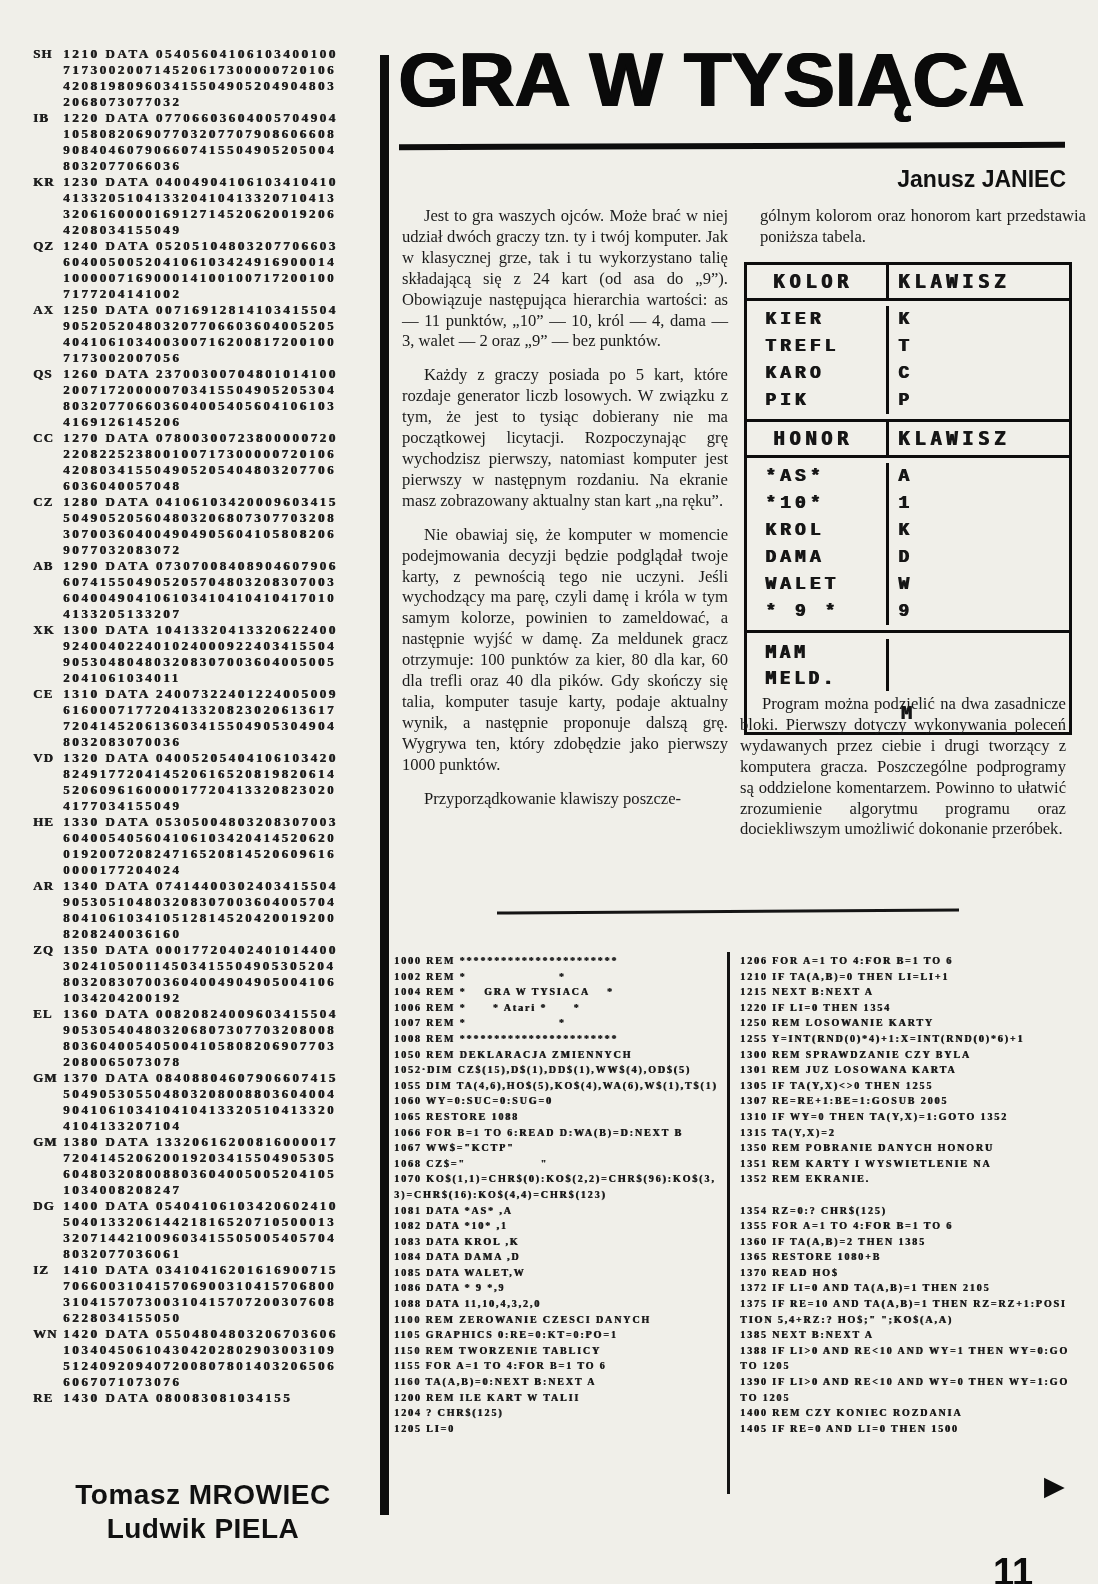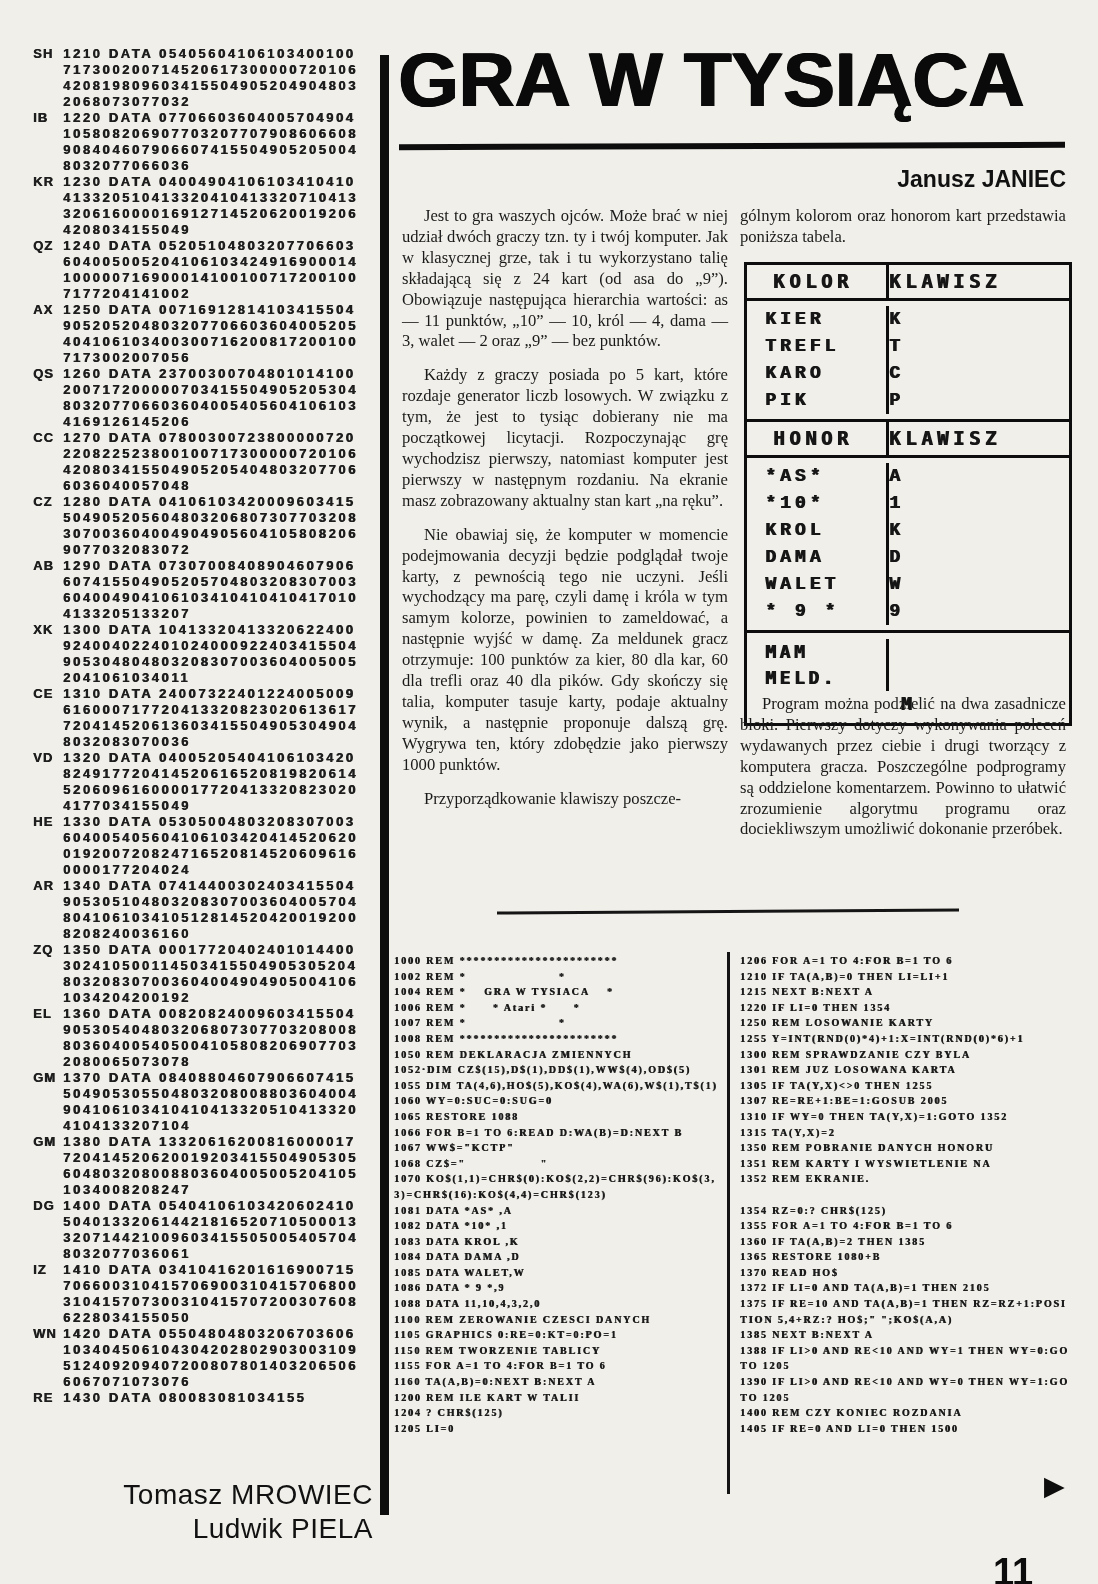--- a/index.html
+++ b/index.html
@@ -4,31 +4,31 @@
 <style>
   html,body{margin:0;padding:0;}
   body{
     width:1098px;height:1584px;position:relative;overflow:hidden;
     background:#f0efe9;color:#1b1b1b;
     font-family:"Liberation Serif", serif;
   }
   
   #data-col{
     position:absolute;left:33px;top:46px;width:354px;
-    font-family:Liberation Sans, sans-serif;
+    font-family:Liberation Serif, serif;
     font-weight:bold;font-size:13px;line-height:16px;
     letter-spacing:2.6px;color:#1e1e1e;
     text-shadow:0.6px 0 0 currentColor;
   }
   .rec{position:relative;padding-left:30px;}
   .rec .tag{position:absolute;left:0;top:0;letter-spacing:1px;}
   .dline{white-space:pre;overflow:hidden;}
   #credits{
-    position:absolute;left:33px;top:1478px;width:340px;text-align:right;
-    font-family:"Liberation Sans", sans-serif;font-weight:normal;
+    position:absolute;left:33px;top:1478px;width:340px;text-align:center;
+    font-family:"Liberation Sans", sans-serif;font-weight:bold;
     font-size:28px;line-height:34px;letter-spacing:0.5px;color:#111;
   }
   
   #v-divider{position:absolute;left:380px;top:55px;width:9px;height:1460px;background:#0d0d0d;}
   
   #title{
     position:absolute;left:398px;top:36px;width:668px;height:100px;
     font-family:"Liberation Sans", sans-serif;font-weight:bold;
     font-size:76px;letter-spacing:0px;color:#0a0a0a;white-space:nowrap;
     text-shadow:1.5px 0 0 currentColor, -0.5px 0 0 currentColor;
@@ -38,32 +38,32 @@
   #byline{
     position:absolute;left:740px;top:166px;width:326px;text-align:right;
     font-family:"Liberation Sans", sans-serif;font-weight:bold;font-size:23px;color:#111;
   }
   
   .artcol{
     position:absolute;width:326px;
     font-size:16.6px;line-height:20.9px;text-align:justify;color:#1a1a1a;
   }
   #art-col1{left:402px;top:206px;}
-  #art-col2-intro{left:740px;top:206px;}
+  #art-col2-intro{left:760px;top:206px;}
   #art-col2-after{left:740px;top:694px;}
   .artcol p{margin:0 0 13px 0;text-indent:22px;}
   .artcol p.noindent{text-indent:0;}
   
   #key-table{
     position:absolute;left:744px;top:262px;width:322px;
     border:3px solid #0d0d0d;background:transparent;
     font-family:"DejaVu Sans Mono", monospace;font-weight:bold;color:#161616;
     text-shadow:1px 0 0 currentColor;
   }
-  .trow{display:flex;}
+  .trow{display:flex;gap:9px;}
   .tcell-l{width:142px;border-right:3px solid #0d0d0d;padding-left:18px;box-sizing:border-box;}
   .tcell-r{flex:1;text-align:left;}
   .thead{border-bottom:3px solid #0d0d0d;font-size:19px;letter-spacing:4.5px;line-height:33px;}
   .thead .tcell-l{padding-left:26px;}
   .tbody{border-bottom:3px solid #0d0d0d;font-size:18px;letter-spacing:4px;line-height:27px;padding:5px 0;}
   .tbody .line{white-space:pre;font-family:Liberation Mono, monospace;}
   .tfoot{font-size:18px;letter-spacing:3.5px;line-height:26px;padding:6px 0;flex-direction:column;}
   .tfoot .tcell-r{display:flex;align-items:center;justify-content:center;}
   
   #mid-rule{position:absolute;left:497px;top:910px;width:462px;height:3px;background:#151515;transform:rotate(-0.4deg);}

